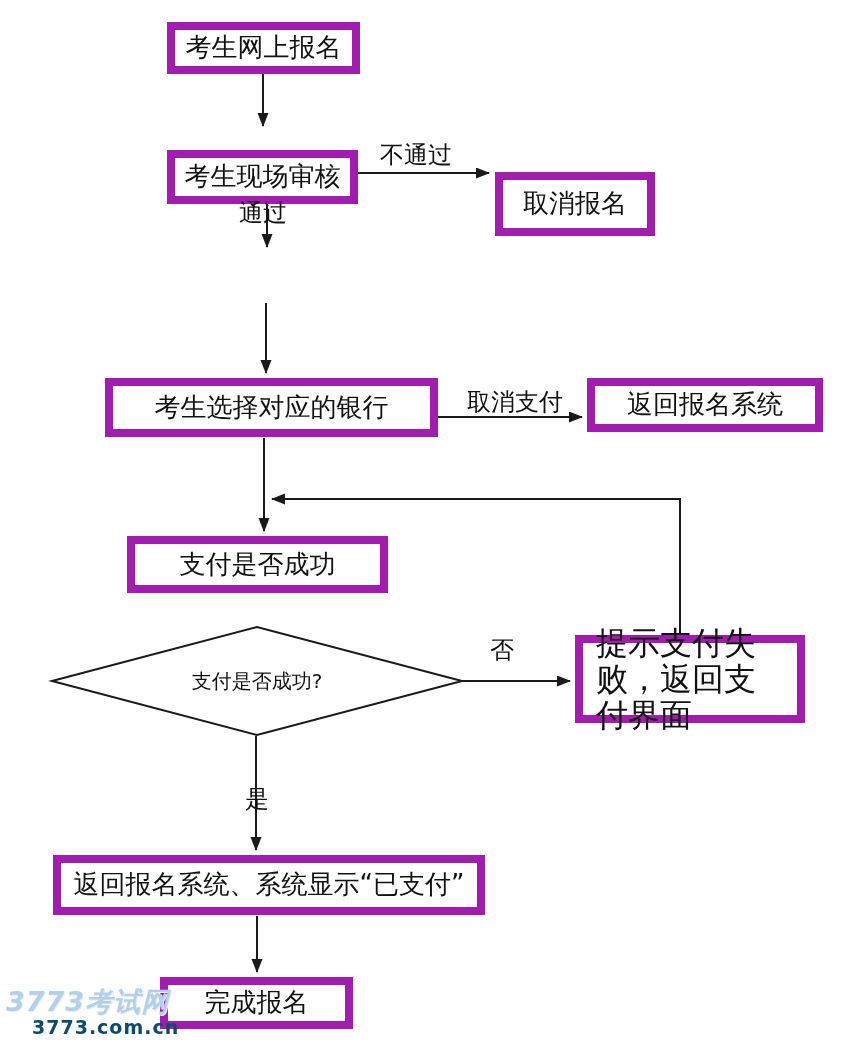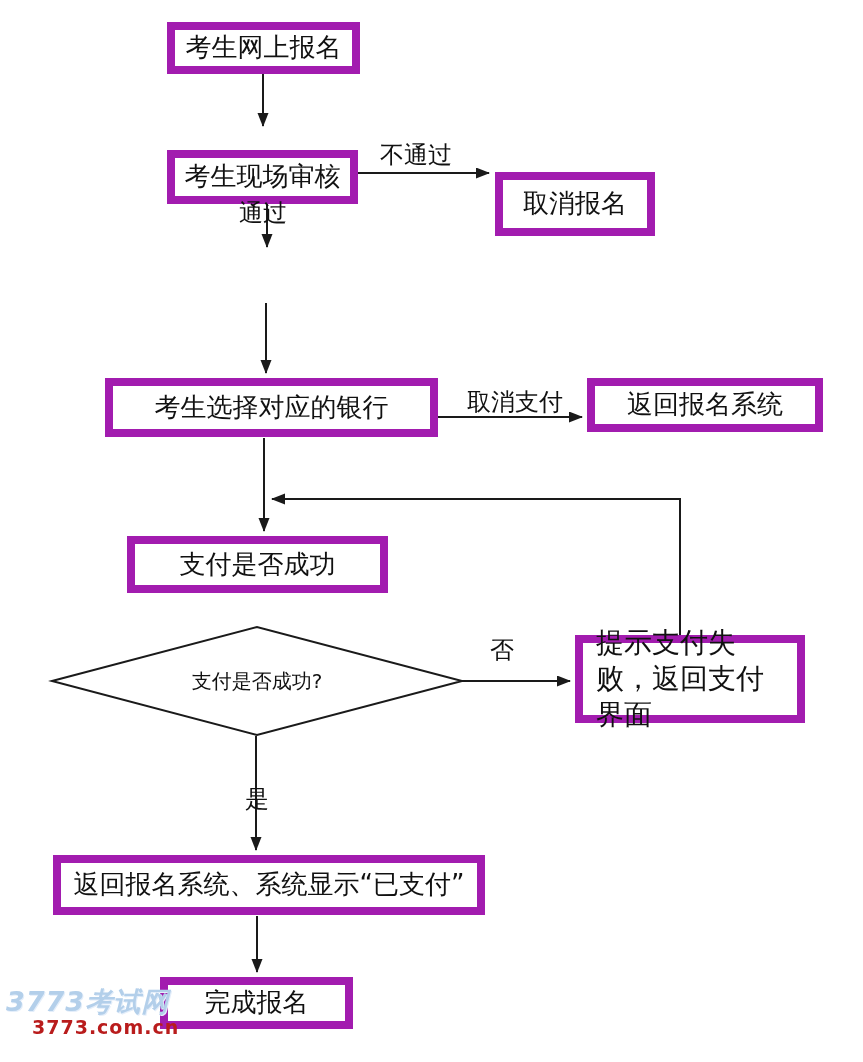--- a/index.html
+++ b/index.html
@@ -32,21 +32,21 @@
     font-size: 26px;
     line-height: 1.2;
     text-align: center;
     white-space: nowrap;
   }
   .node.multiline {
     white-space: normal;
     justify-content: flex-start;
     text-align: left;
     padding: 0 13px;
-    font-size: 28px;
+    font-size: 32px;
     line-height: 36px;
   }
   .decision-label {
     position: absolute;
     display: flex;
     align-items: center;
     justify-content: center;
     font-size: 20px;
     white-space: nowrap;
   }
@@ -69,21 +69,21 @@
     color: #b3cfea;
     letter-spacing: 1px;
     text-shadow: 1px 1px 0 #e4eefa;
     white-space: nowrap;
   }
   .wm-url {
     margin-top: -4px;
     margin-left: 26px;
     font-size: 19px;
     font-weight: bold;
-    color: #b91c1c;
+    color: #0c4a6e;
     letter-spacing: 1px;
     white-space: nowrap;
   }
 </style>
 </head>
 <body>
 
 <div class="stage">
 
   <svg class="connectors" viewBox="0 0 863 1062" xmlns="http://www.w3.org/2000/svg">

